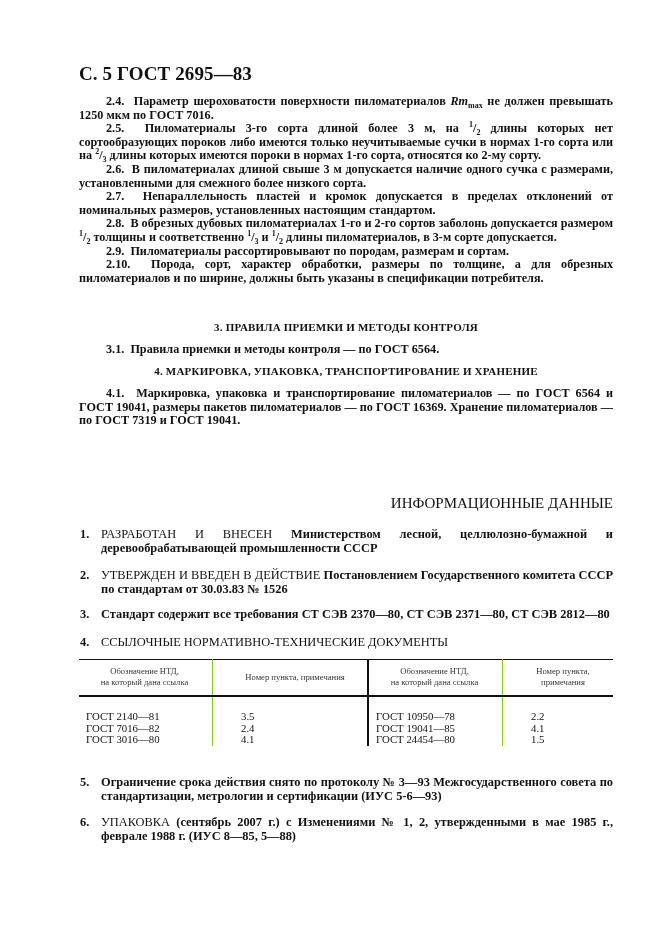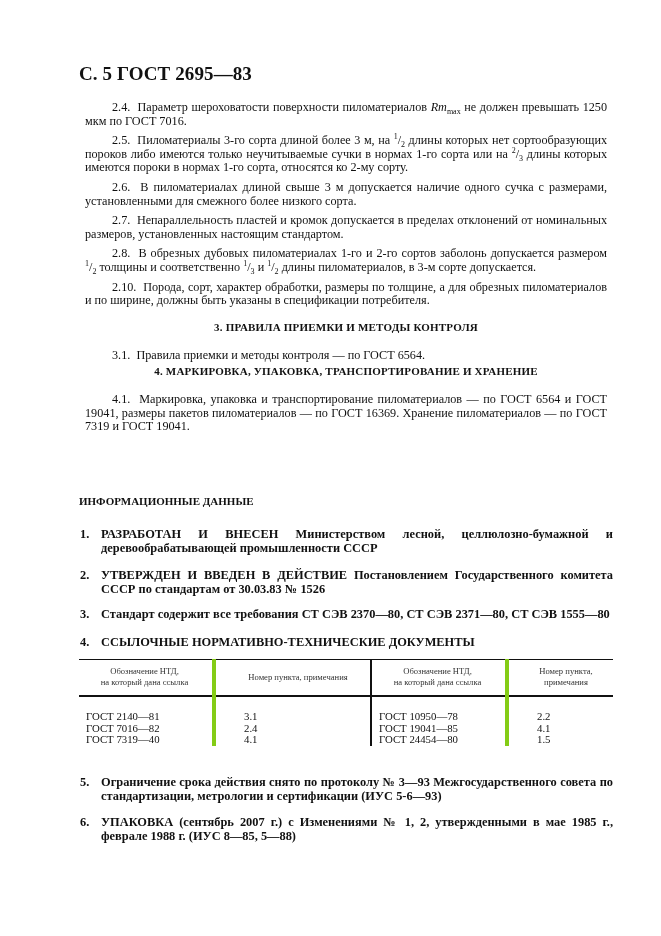--- a/index.html
+++ b/index.html
@@ -1,38 +1,38 @@
 <!DOCTYPE html>
 <html><head>
 <meta charset="utf-8">
 <style>
   html, body { margin:0; padding:0; background:#ffffff; }
   body { width:661px; height:936px; position:relative; overflow:hidden;
          font-family:"Liberation Serif", "DejaVu Serif", serif; color:#111; }
   .page-header { position:absolute; left:79px; top:63px; font-weight:bold; font-size:19px; letter-spacing:0.1px; }
   .body-text { position:absolute; left:79px; width:534px; font-size:12.2px; line-height:13.6px; }
-  .para { text-align:justify; text-indent:27px; margin:6px; }
+  .para { text-align:justify; text-indent:27px; margin:0;font-weight:bold; }
   sup, sub { font-size:8px; line-height:0; }
   .section-title { position:absolute; left:79px; width:534px; text-align:center; font-weight:bold; font-size:11px; letter-spacing:0.2px; }
-  .info-title { position:absolute; left:79px; width:534px; text-align:left; font-weight:bold; font-size:11px; top:495px; }
+  .info-title { position:absolute; left:79px; width:534px; text-align:right; font-weight:normal; font-size:15px; top:495px; }
   .info-item { position:absolute; left:80px; width:533px; font-weight:bold; font-size:12.4px; line-height:14px; }
   .info-item .num { position:absolute; left:0; top:0; }
   .info-item .txt { margin-left:21px; text-align:justify; }
   .info-item .txt .normal { font-weight:bold; }
-  .info-item .txt .caps { font-weight:bold; }
+  .info-item .txt .caps { font-weight:normal; }
   .ref-table { position:absolute; left:79px; top:659px; width:534px; border-collapse:collapse; font-size:9.6px; }
   .ref-table th { font-weight:normal; font-size:8.6px; line-height:11px; color:#333; text-align:center; padding:6px 2px 7px 2px; border-top:1.5px solid #111; border-bottom:2.5px solid #111; }
   .ref-table td { font-size:10.8px; line-height:11.6px; padding:0; vertical-align:top; }
   .ref-table .c1 { width:126px; padding-left:7px; }
   .ref-table .c2 { width:126px; padding-left:28px; }
   .ref-table .c3 { width:126px; padding-left:7px; }
   .ref-table .c4 { padding-left:28px; }
   .ref-table th.c1, .ref-table th.c3 { padding-left:0; }
   .ref-table th.c2, .ref-table th.c4 { padding-left:12px; }
-  .vline { border-right:4px solid #84cc16; }
+  .vline { border-right:1px solid #84cc16; }
   .vline-thick { border-right:2px solid #111; }
   .ref-table tbody tr:first-child td { padding-top:14px; }
 </style>
 </head>
 <body>
 
 <div class="page-header">С. 5 ГОСТ 2695—83</div>
 
 <div class="body-text" style="top:95px;">
   <p class="para">
@@ -47,20 +47,24 @@
     <span>2.6.</span>&nbsp;
     <span>В пиломатериалах длиной свыше 3 м допускается наличие одного сучка с размерами, установленными для смежного более низкого сорта.</span>
   </p>
   <p class="para">
     <span>2.7.</span>&nbsp;
     <span>Непараллельность пластей и кромок допускается в пределах отклонений от номинальных размеров, установленных настоящим стандартом.</span>
   </p>
   <p class="para">
     <span>2.8.</span>&nbsp;
     <span>В обрезных дубовых пиломатериалах 1-го и 2-го сортов заболонь допускается размером </span><sup>1</sup>/<sub>2</sub><span> толщины и соответственно </span><sup>1</sup>/<sub>3</sub><span> и </span><sup>1</sup>/<sub>2</sub><span> длины пиломатериалов, в 3-м сорте допускается.</span>
+  </p>
+  <p class="para">
+    <span>2.9.</span>&nbsp;
+    <span>Пиломатериалы рассортировывают по породам, размерам и сортам.</span>
   </p>
   <p class="para">
     <span>2.10.</span>&nbsp;
     <span>Порода, сорт, характер обработки, размеры по толщине, а для обрезных пиломатериалов и по ширине, должны быть указаны в спецификации потребителя.</span>
   </p>
 </div>
 
 <div class="section-title" style="top:321px;">3.  ПРАВИЛА ПРИЕМКИ И МЕТОДЫ КОНТРОЛЯ</div>
 <div class="body-text" style="top:343px;">
   <p class="para">
@@ -84,52 +88,52 @@
   <div class="txt"><span class="caps">РАЗРАБОТАН И ВНЕСЕН</span><span class="normal"> Министерством лесной, целлюлозно-бумажной и деревообрабатывающей промышленности СССР</span></div>
 </div>
 
 <div class="info-item" style="top:568px;">
   <span class="num">2.</span>
   <div class="txt"><span class="caps">УТВЕРЖДЕН И ВВЕДЕН В ДЕЙСТВИЕ</span><span class="normal"> Постановлением Государственного комитета СССР по стандартам от 30.03.83 № 1526</span></div>
 </div>
 
 <div class="info-item" style="top:607px;">
   <span class="num">3.</span>
-  <div class="txt"><span class="normal">Стандарт содержит все требования СТ СЭВ 2370—80, СТ СЭВ 2371—80, СТ СЭВ 1555—80</span></div>
+  <div class="txt"><span class="normal">Стандарт содержит все требования СТ СЭВ 2370—80, СТ СЭВ 2371—80, СТ СЭВ 2812—80</span></div>
 </div>
 
 <div class="info-item" style="top:635px;">
   <span class="num">4.</span>
   <div class="txt"><span class="caps">ССЫЛОЧНЫЕ НОРМАТИВНО-ТЕХНИЧЕСКИЕ ДОКУМЕНТЫ</span></div>
 </div>
 
 <table class="ref-table">
   <thead>
     <tr>
       <th class="c1 vline"><span>Обозначение НТД,</span><br><span>на который дана ссылка</span></th>
       <th class="c2 vline-thick">Номер пункта, примечания</th>
       <th class="c3 vline"><span>Обозначение НТД,</span><br><span>на который дана ссылка</span></th>
       <th class="c4">Номер пункта, примечания</th>
     </tr>
   </thead>
   <tbody>
     <tr>
       <td class="c1 vline">ГОСТ 2140—81</td>
-      <td class="c2 vline-thick">3.1</td>
+      <td class="c2 vline-thick">3.5</td>
       <td class="c3 vline">ГОСТ 10950—78</td>
       <td class="c4">2.2</td>
     </tr>
     <tr>
       <td class="c1 vline">ГОСТ 7016—82</td>
       <td class="c2 vline-thick">2.4</td>
       <td class="c3 vline">ГОСТ 19041—85</td>
       <td class="c4">4.1</td>
     </tr>
     <tr>
-      <td class="c1 vline">ГОСТ 7319—40</td>
+      <td class="c1 vline">ГОСТ 3016—80</td>
       <td class="c2 vline-thick">4.1</td>
       <td class="c3 vline">ГОСТ 24454—80</td>
       <td class="c4">1.5</td>
     </tr>
   </tbody>
 </table>
 
 <div class="info-item" style="top:775px;">
   <span class="num">5.</span>
   <div class="txt"><span class="normal">Ограничение срока действия снято по протоколу № 3—93 Межгосударственного совета по стандартизации, метрологии и сертификации (ИУС 5-6—93)</span></div>

